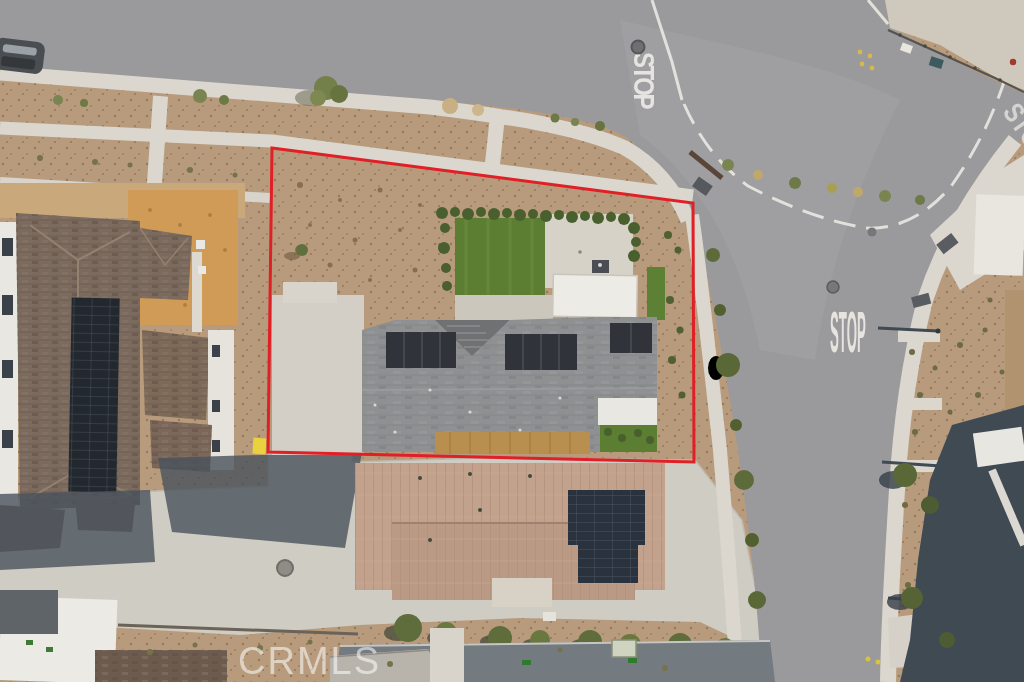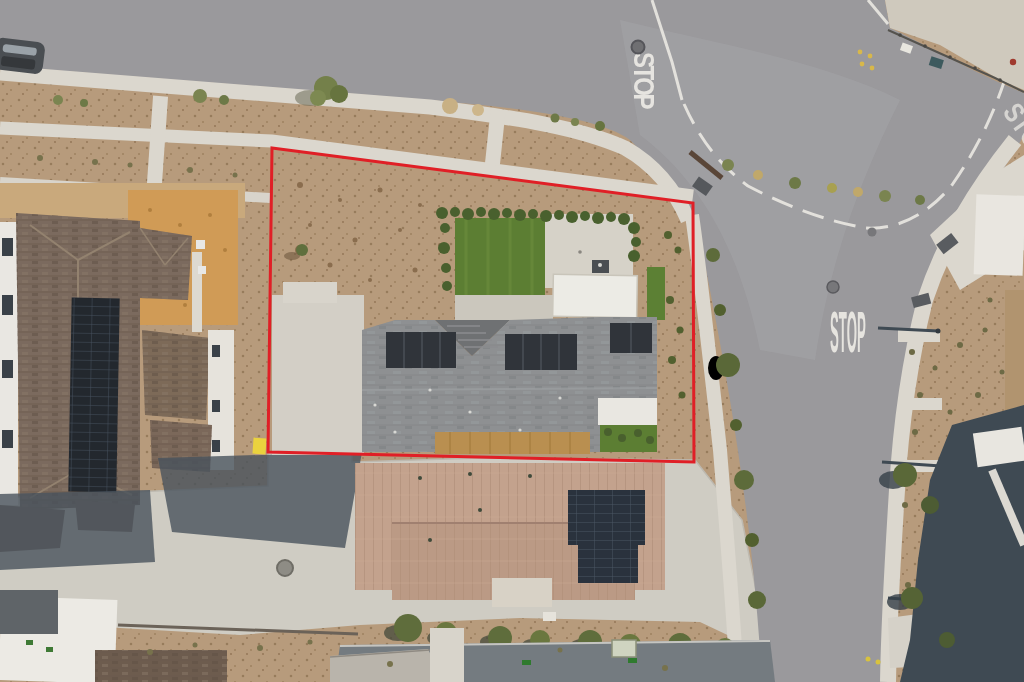--- a/index.html
+++ b/index.html
@@ -477,13 +477,14 @@
     </g>
   </g>
 
   <g transform="rotate(7 20 56)">
     <rect x="-6" y="40" width="50" height="32" rx="8" fill="#4a4e52"></rect>
     <rect x="2" y="46" width="34" height="8" rx="3" fill="#9aa2a8"></rect>
     <rect x="2" y="58" width="34" height="10" rx="3" fill="#35383b"></rect>
   </g>
 </svg>
 
+<div class="watermark">CRMLS</div>
 </div>
 
 </body></html>

